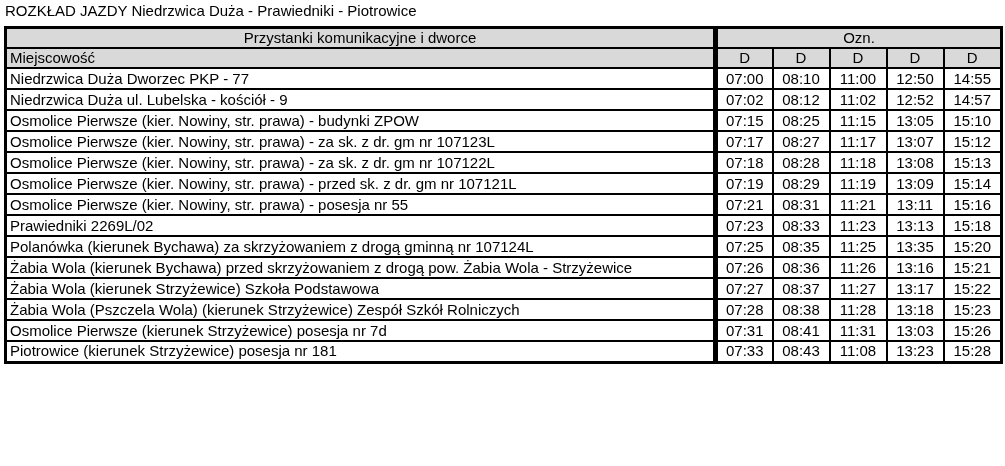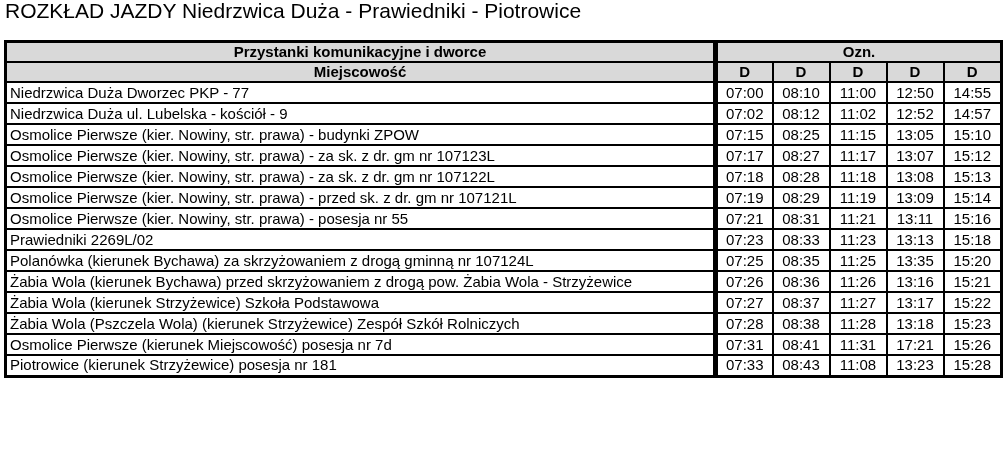--- a/index.html
+++ b/index.html
@@ -11,24 +11,24 @@
   *{box-sizing:border-box;}
   html,body{margin:0;padding:0;background:#ffffff;}
   body{
     width:1005px;height:466px;
     font-family:"Liberation Sans",sans-serif;
     color:var(--text-color);
     overflow:hidden;
   }
   .page{padding:2px 0 0 4px;}
   .title{
-    font-size:21px;
+    font-size:15px;
     line-height:18px;
     padding-left:1px;
-    margin-bottom:20px;
+    margin-bottom:6px;
     white-space:nowrap;
   }
   table.timetable{
     border-collapse:collapse;
     table-layout:fixed;
     width:996px;
     border:3px solid var(--border-color);
     background:var(--row-bg);
   }
   table.timetable th,
@@ -41,26 +41,26 @@
     overflow:hidden;
     white-space:nowrap;
   }
   
   table.timetable th:nth-child(2),
   table.timetable td:nth-child(2){
     border-left-width:5px;
   }
   thead th{
     background:var(--header-bg);
-    font-weight:bold;
+    font-weight:normal;
     height:19px;
     border-bottom-width:3px;
   }
   tr.group-header-row th{text-align:center;}
-  tr.column-header-row th.col-name{text-align:center;}
+  tr.column-header-row th.col-name{text-align:left;}
   tr.column-header-row th.col-d{text-align:center;}
   tbody td{height:21px;}
   tbody td.name-cell{text-align:left;}
   tbody td.time-cell{text-align:center;}
 </style>
 </head>
 <body>
 
 <div class="page">
   <div class="title">ROZKŁAD JAZDY Niedrzwica Duża - Prawiedniki - Piotrowice</div>
@@ -179,25 +179,25 @@
         </tr>
         <tr>
           <td class="name-cell">Żabia Wola (Pszczela Wola) (kierunek Strzyżewice) Zespół Szkół Rolniczych</td>
           <td class="time-cell">07:28</td>
           <td class="time-cell">08:38</td>
           <td class="time-cell">11:28</td>
           <td class="time-cell">13:18</td>
           <td class="time-cell">15:23</td>
         </tr>
         <tr>
-          <td class="name-cell">Osmolice Pierwsze (kierunek Miejscowość) posesja nr 7d</td>
+          <td class="name-cell">Osmolice Pierwsze (kierunek Strzyżewice) posesja nr 7d</td>
           <td class="time-cell">07:31</td>
           <td class="time-cell">08:41</td>
           <td class="time-cell">11:31</td>
-          <td class="time-cell">17:21</td>
+          <td class="time-cell">13:03</td>
           <td class="time-cell">15:26</td>
         </tr>
         <tr>
           <td class="name-cell">Piotrowice (kierunek Strzyżewice) posesja nr 181</td>
           <td class="time-cell">07:33</td>
           <td class="time-cell">08:43</td>
           <td class="time-cell">11:08</td>
           <td class="time-cell">13:23</td>
           <td class="time-cell">15:28</td>
         </tr>

